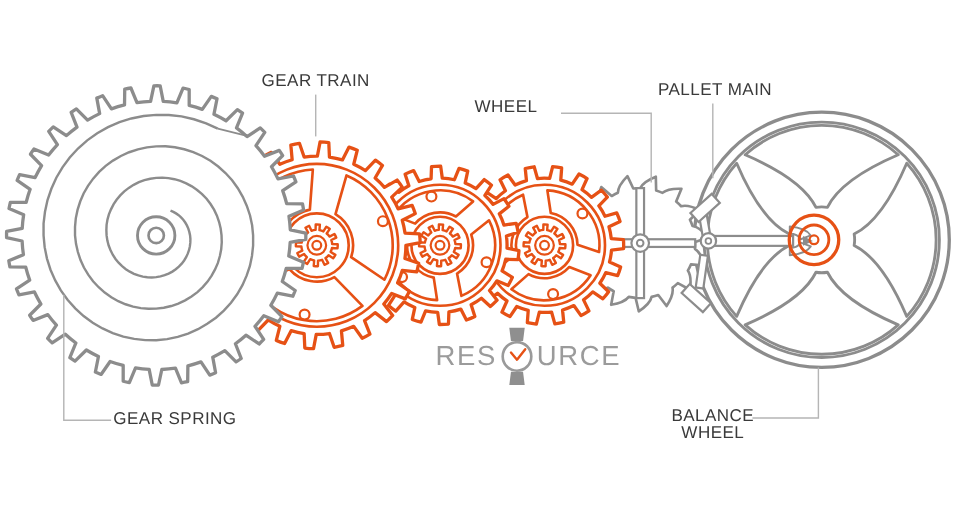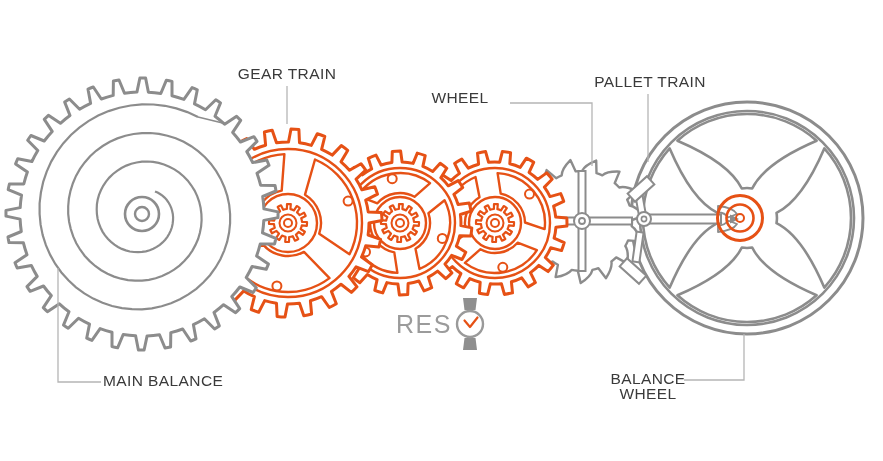--- a/index.html
+++ b/index.html
@@ -119,34 +119,35 @@
         <polyline points="744,334 744,380 684,380" fill="none" stroke="#B5B5B5" stroke-width="1.3"></polyline>
       </g>
   </svg>
 
   <div class="label centered" style="left:287px;top:66px">GEAR TRAIN</div>
 
   <div class="label centered" style="left:460px;top:90px">
     <div>WHEEL</div>
   </div>
 
-  <div class="label centered" style="left:650px;top:74px">PALLET TRAIN</div>
+  <div class="label centered" style="left:650px;top:74px">PALLET MAIN</div>
 
-  <div class="label" style="left:103px;top:373px">MAIN BALANCE</div>
+  <div class="label" style="left:103px;top:373px">GEAR SPRING</div>
 
   <div class="label centered" style="left:648px;top:371px">
     <div>BALANCE</div>
     <div>WHEEL</div>
   </div>
 
   <div class="logo">
     <div class="brandrow">
       <span class="brand">RES</span>
       <svg width="34" height="54" viewBox="0 0 34 54">
         <polygon points="10,1 24,1 22.5,13 11.5,13" fill="#8f8f8f"></polygon>
         <polygon points="11.5,41 22.5,41 24,53 10,53" fill="#8f8f8f"></polygon>
         <circle cx="17" cy="27" r="13" fill="#fff" stroke="#9a9a9a" stroke-width="2.4"></circle>
         <path d="M11.5,23.5 L17,30 L24.5,20.5" fill="none" stroke="#E65115" stroke-width="2.2" stroke-linecap="round" stroke-linejoin="round"></path>
       </svg>
+      <span class="brand">URCE</span>
     </div>
   </div>
 
 </div>
 
 </body></html>

